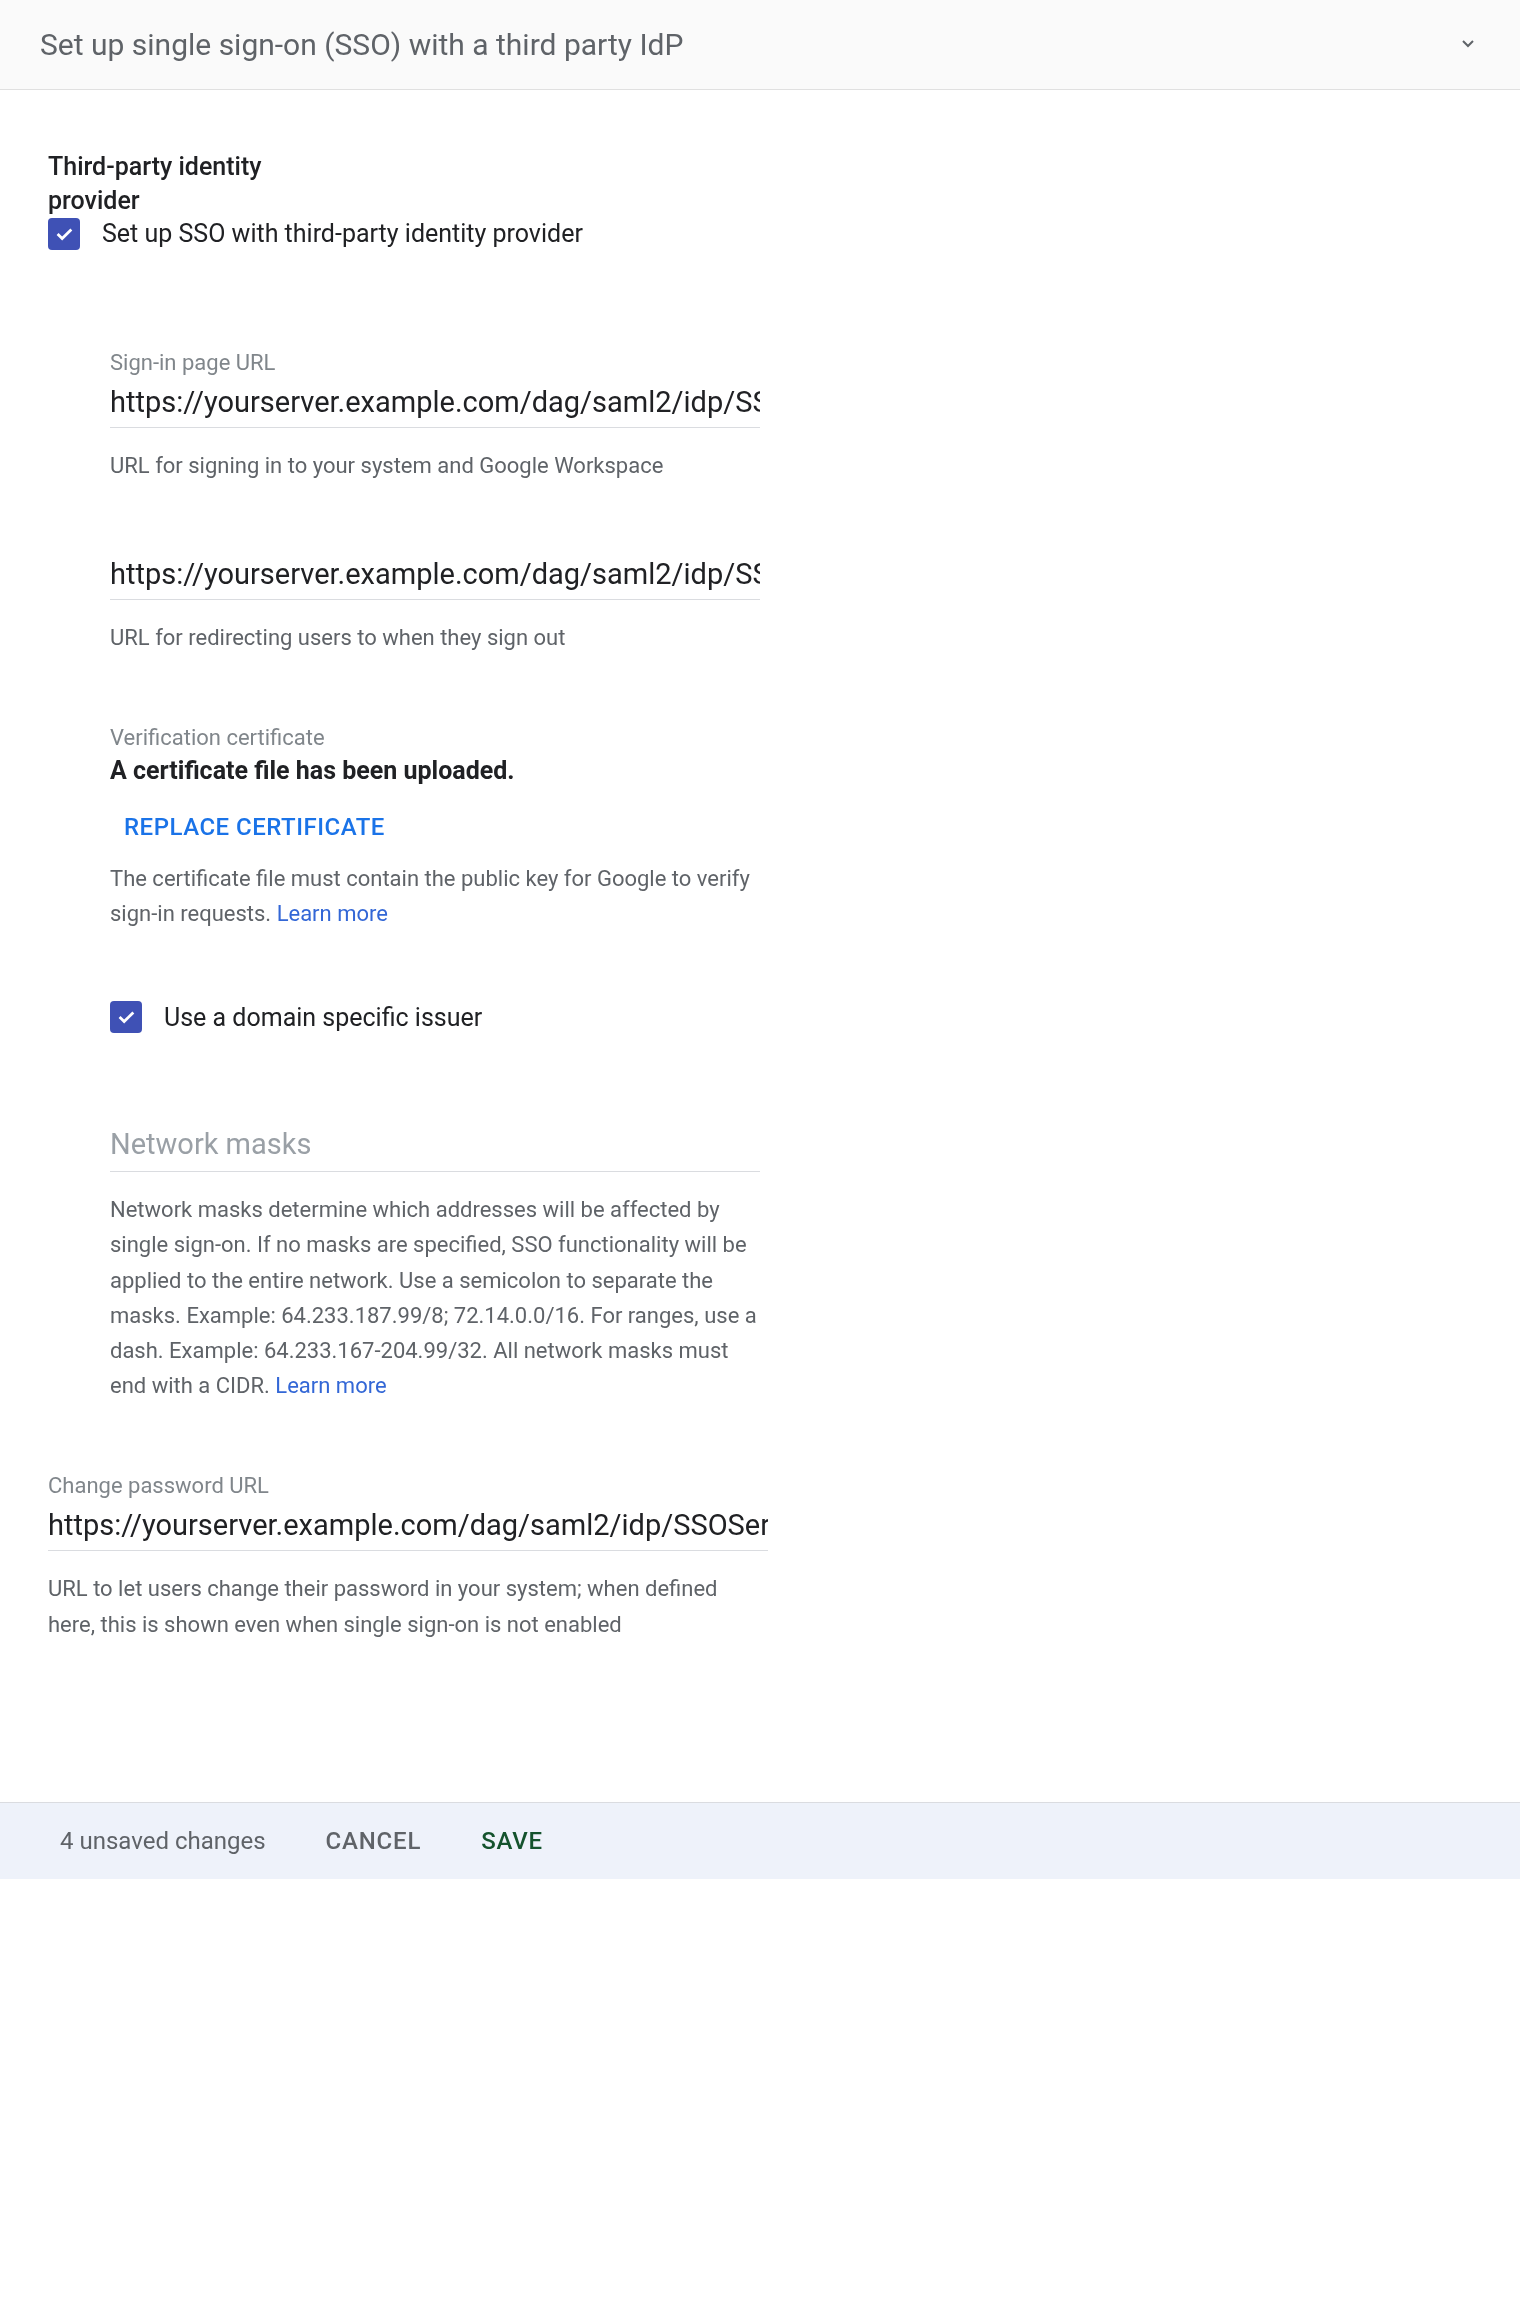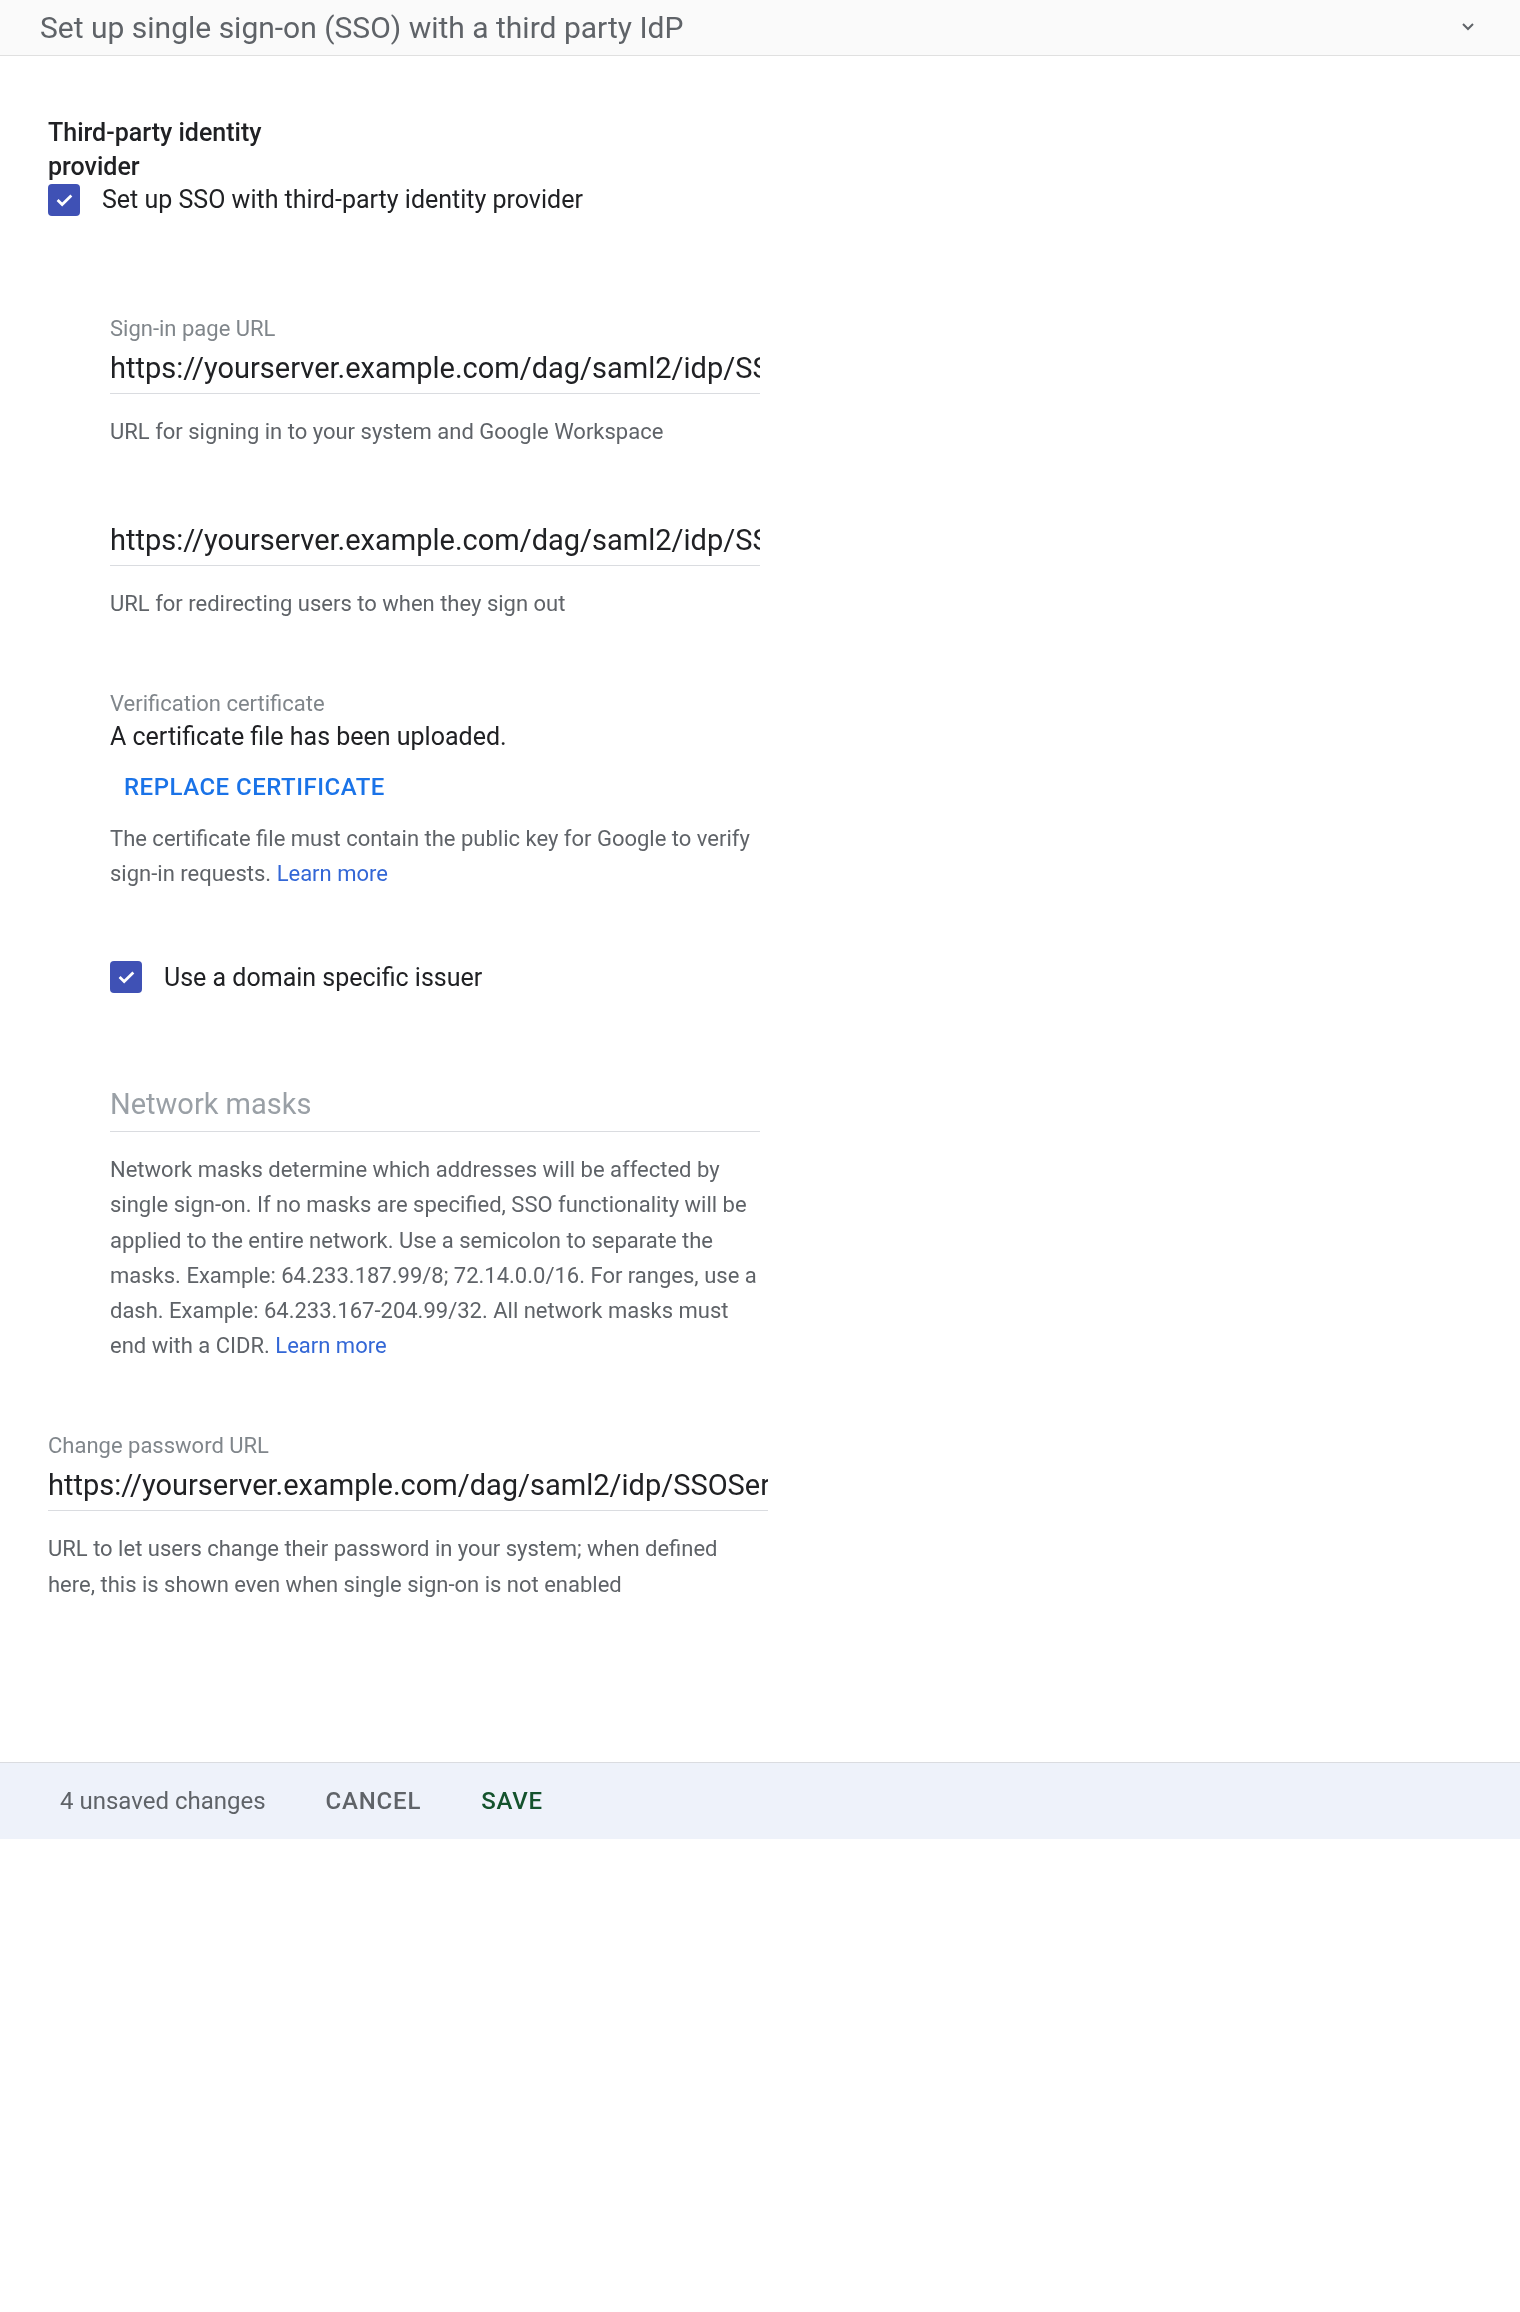--- a/index.html
+++ b/index.html
@@ -11,21 +11,21 @@
       font-family: 'Google Sans', Roboto, Arial, sans-serif;
       background: #fff;
       color: #202124;
       font-size: 14px;
       width: 1520px;
     }
     .header-bar {
       display: flex;
       align-items: center;
       justify-content: space-between;
-      padding: 10px 40px;
+      padding: 27px 40px;
       border-bottom: 1px solid #e0e0e0;
       background: #fafafa;
     }
     .header-title {
       font-size: 30px;
       color: #5f6368;
       font-weight: 400;
     }
     .chevron {
       color: #5f6368;
@@ -118,21 +118,22 @@
     .field-helper {
       font-size: 22px;
       color: #5f6368;
       margin-top: 20px;
       line-height: 1.6;
       max-width: 650px;
     }
     .cert-status {
       font-size: 25px;
       color: #202124;
-      margin-bottom: 22px;
+      margin-bottom: 28px;
+      font-weight: bold;
     }
     .replace-btn {
       font-size: 24px;
       font-weight: 500;
       color: #1a73e8;
       letter-spacing: 0.5px;
       cursor: pointer;
       padding-left: 14px;
     }
     .domain-issuer-row {

